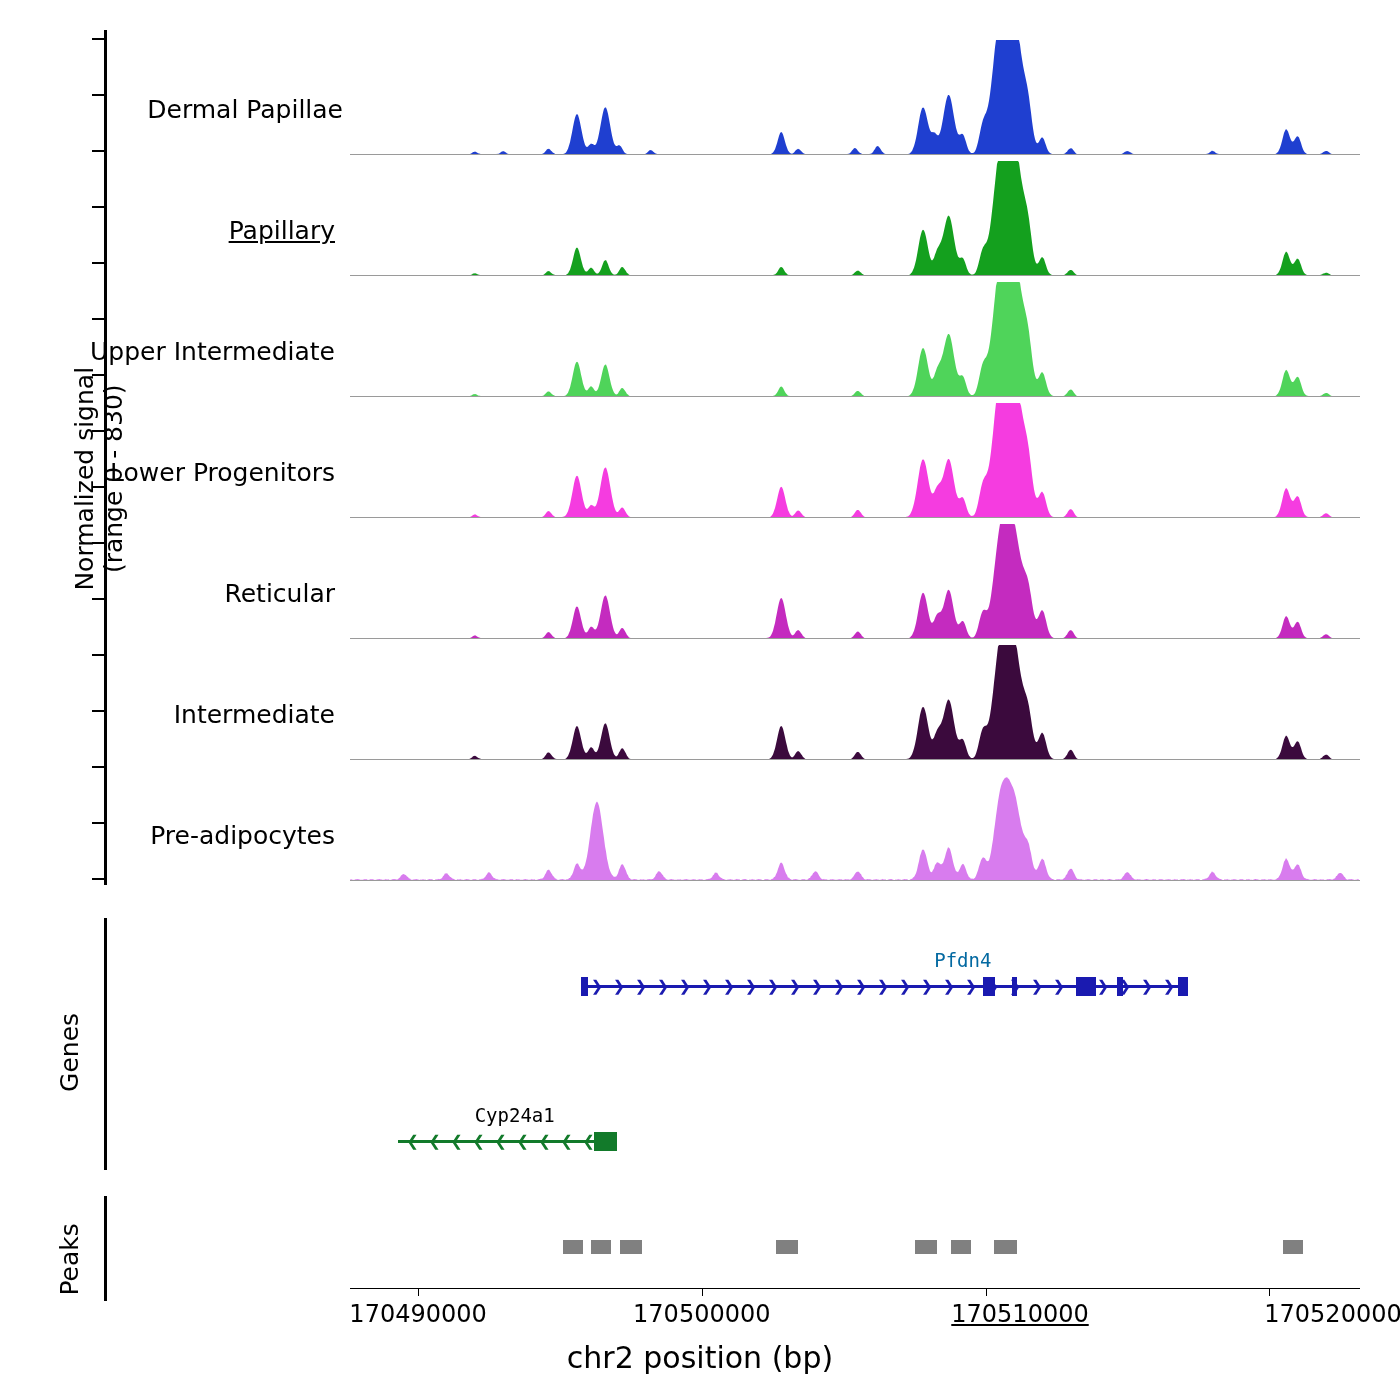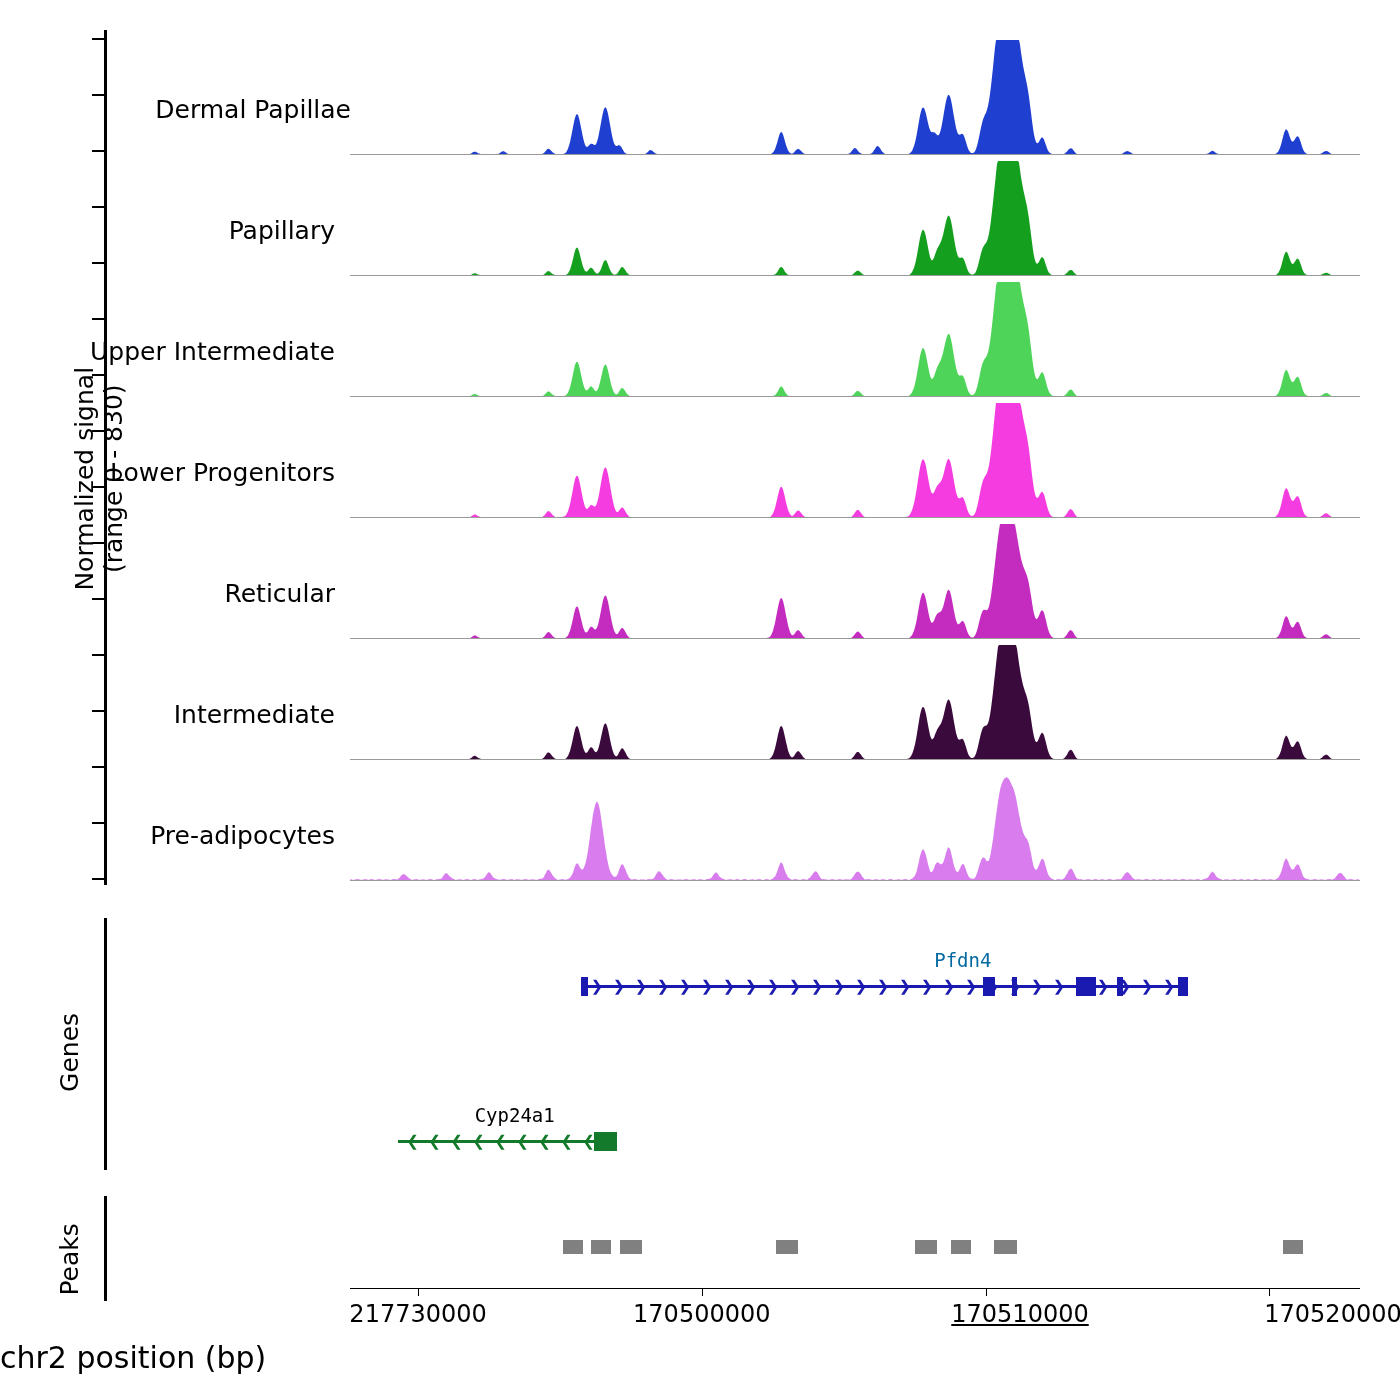--- a/index.html
+++ b/index.html
@@ -90,21 +90,21 @@
   .xticklabel{
     position:absolute;
     font-size:24px;
     top:1300px;
     transform:translateX(-50%);
     white-space:nowrap;
   }
   #xtitle{
     position:absolute;
     width:1400px;
-    text-align:left;
+    text-align:center;
     top:1340px;
     font-size:30px;
   }
 </style>
 </head>
 <body>
 
 <div id="root">
 
   <div class="axis-bar" style="left:104px;top:30px;width:3px;height:855px;"></div>
@@ -136,28 +136,28 @@
       <div class="tick" style="top: 486px;"></div>
       <div class="tick" style="top: 542px;"></div>
       <div class="tick" style="top: 598px;"></div>
       <div class="tick" style="top: 654px;"></div>
       <div class="tick" style="top: 710px;"></div>
       <div class="tick" style="top: 766px;"></div>
       <div class="tick" style="top: 822px;"></div>
       <div class="tick" style="top: 878px;"></div>
     </div>
   <div id="tracks">
-      <div class="track-label" style="left: 16px; width: 345px; top: 95px; padding-right: 10px; box-sizing: border-box;">Dermal Papillae</div>
+      <div class="track-label" style="left: 8px; width: 345px; top: 95px; padding-right: 10px; box-sizing: border-box;">Dermal Papillae</div>
       <div class="track" style="top: 40px; height: 115px;">
         <svg width="1010" height="115">
           <polygon points="0,115 0,114.6 1,114.1 2,114.5 3,114.4 4,114.5 5,114.3 6,114.2 7,114.2 8,114.1 9,114.4 10,114.4 11,114.6 12,114.3 13,114.5 14,114.1 15,114.4 16,114.2 17,114.4 18,114.5 19,114.4 20,114.4 21,114.1 22,114.4 23,114.1 24,114.5 25,114.4 26,114.5 27,114.3 28,114.4 29,114.1 30,114.2 31,114.3 32,114.4 33,114.6 34,114.3 35,114.5 36,114.0 37,114.5 38,114.1 39,114.5 40,114.5 41,114.5 42,114.3 43,114.2 44,114.3 45,114.1 46,114.5 47,114.5 48,114.6 49,114.2 50,114.5 51,114.1 52,114.4 53,114.2 54,114.4 55,114.5 56,114.3 57,114.4 58,114.1 59,114.4 60,114.1 61,114.6 62,114.5 63,114.5 64,114.2 65,114.3 66,114.1 67,114.2 68,114.4 69,114.5 70,114.5 71,114.2 72,114.5 73,114.0 74,114.5 75,114.2 76,114.5 77,114.5 78,114.4 79,114.2 80,114.1 81,114.3 82,114.2 83,114.5 84,114.6 85,114.6 86,114.2 87,114.4 88,114.1 89,114.3 90,114.3 91,114.5 92,114.5 93,114.3 94,114.4 95,114.1 96,114.5 97,114.2 98,114.5 99,114.5 100,114.5 101,114.2 102,114.3 103,114.2 104,114.3 105,114.5 106,114.6 107,114.5 108,114.2 109,114.5 110,114.0 111,114.5 112,114.3 113,114.5 114,114.4 115,114.3 116,114.2 117,114.1 118,114.2 119,114.0 120,114.0 121,113.5 122,113.1 123,112.1 124,112.0 125,111.6 126,112.1 127,112.6 128,113.3 129,113.6 130,113.8 131,114.2 132,114.0 133,114.5 134,114.3 135,114.6 136,114.4 137,114.4 138,114.1 139,114.2 140,114.2 141,114.3 142,114.5 143,114.4 144,114.5 145,114.1 146,114.5 147,113.8 148,114.0 149,113.5 150,113.0 151,112.1 152,111.5 153,111.2 154,111.2 155,111.9 156,112.5 157,113.4 158,113.7 159,114.2 160,113.9 161,114.3 162,114.1 163,114.4 164,114.5 165,114.5 166,114.4 167,114.1 168,114.4 169,114.1 170,114.6 171,114.4 172,114.5 173,114.3 174,114.4 175,114.1 176,114.2 177,114.3 178,114.4 179,114.6 180,114.4 181,114.5 182,114.1 183,114.5 184,114.1 185,114.5 186,114.5 187,114.5 188,114.3 189,114.2 190,114.2 191,114.0 192,114.1 193,113.6 194,113.0 195,111.7 196,110.8 197,109.3 198,108.9 199,108.7 200,109.5 201,110.7 202,111.6 203,112.7 204,113.1 205,114.0 206,113.9 207,114.5 208,114.5 209,114.5 210,114.2 211,114.2 212,114.0 213,113.9 214,113.7 215,113.2 216,112.4 217,110.7 218,108.8 219,105.5 220,102.2 221,97.3 222,92.4 223,87.1 224,82.0 225,77.7 226,74.9 227,74.1 228,75.0 229,78.2 230,82.4 231,87.5 232,92.4 233,97.6 234,101.4 235,104.7 236,106.4 237,107.1 238,106.6 239,105.3 240,104.4 241,103.4 242,103.9 243,104.1 244,105.1 245,105.1 246,104.2 247,101.7 248,98.3 249,93.6 250,88.3 251,82.7 252,77.3 253,72.5 254,68.8 255,67.5 256,67.4 257,70.0 258,73.7 259,79.0 260,84.6 261,90.2 262,95.4 263,99.7 264,103.2 265,105.0 266,106.1 267,106.0 268,105.6 269,105.0 270,105.7 271,106.5 272,108.3 273,110.1 274,111.8 275,112.9 276,113.4 277,114.0 278,113.9 279,114.5 280,114.3 281,114.5 282,114.4 283,114.4 284,114.1 285,114.2 286,114.2 287,114.3 288,114.5 289,114.5 290,114.5 291,114.1 292,114.5 293,114.0 294,114.2 295,113.9 296,113.6 297,112.7 298,111.7 299,110.8 300,110.1 301,110.3 302,110.6 303,111.6 304,112.3 305,113.2 306,113.4 307,114.0 308,114.0 309,114.3 310,114.5 311,114.5 312,114.4 313,114.1 314,114.4 315,114.1 316,114.6 317,114.4 318,114.6 319,114.3 320,114.4 321,114.1 322,114.2 323,114.3 324,114.4 325,114.6 326,114.4 327,114.5 328,114.1 329,114.5 330,114.1 331,114.5 332,114.5 333,114.5 334,114.3 335,114.2 336,114.3 337,114.1 338,114.5 339,114.4 340,114.6 341,114.3 342,114.5 343,114.1 344,114.3 345,114.2 346,114.4 347,114.6 348,114.4 349,114.4 350,114.1 351,114.5 352,114.1 353,114.5 354,114.5 355,114.5 356,114.2 357,114.3 358,114.2 359,114.2 360,114.4 361,114.4 362,114.5 363,114.3 364,114.5 365,114.0 366,114.5 367,114.2 368,114.5 369,114.6 370,114.4 371,114.3 372,114.1 373,114.3 374,114.2 375,114.5 376,114.5 377,114.6 378,114.2 379,114.4 380,114.1 381,114.3 382,114.3 383,114.5 384,114.5 385,114.3 386,114.4 387,114.1 388,114.5 389,114.2 390,114.5 391,114.5 392,114.5 393,114.2 394,114.3 395,114.2 396,114.2 397,114.4 398,114.5 399,114.5 400,114.2 401,114.6 402,114.0 403,114.5 404,114.3 405,114.5 406,114.5 407,114.3 408,114.3 409,114.1 410,114.4 411,114.2 412,114.5 413,114.5 414,114.5 415,114.1 416,114.4 417,114.1 418,114.3 419,114.3 420,114.3 421,114.0 422,113.3 423,112.6 424,110.9 425,109.3 426,106.3 427,103.2 428,99.4 429,96.0 430,93.2 431,92.1 432,92.5 433,94.5 434,97.8 435,101.4 436,105.0 437,107.7 438,110.5 439,111.7 440,113.1 441,113.5 442,113.8 443,113.2 444,112.4 445,111.3 446,110.0 447,109.4 448,108.8 449,109.2 450,109.8 451,111.0 452,111.7 453,112.9 454,113.4 455,114.0 456,114.3 457,114.4 458,114.4 459,114.1 460,114.4 461,114.1 462,114.6 463,114.4 464,114.6 465,114.3 466,114.4 467,114.2 468,114.2 469,114.3 470,114.3 471,114.5 472,114.4 473,114.5 474,114.1 475,114.5 476,114.1 477,114.4 478,114.5 479,114.5 480,114.3 481,114.2 482,114.3 483,114.1 484,114.5 485,114.4 486,114.6 487,114.3 488,114.5 489,114.1 490,114.3 491,114.2 492,114.4 493,114.5 494,114.4 495,114.4 496,114.0 497,114.3 498,113.8 499,113.8 500,113.0 501,112.1 502,110.6 503,109.4 504,108.3 505,108.0 506,108.5 507,109.5 508,110.9 509,111.9 510,113.1 511,113.3 512,114.1 513,114.0 514,114.4 515,114.5 516,114.4 517,114.3 518,114.1 519,114.2 520,113.8 521,113.8 522,113.1 523,112.1 524,110.3 525,108.9 526,107.0 527,106.2 528,106.0 529,106.9 530,108.3 531,109.8 532,111.4 533,112.3 534,113.6 535,113.7 536,114.4 537,114.5 538,114.5 539,114.2 540,114.2 541,114.2 542,114.2 543,114.4 544,114.5 545,114.5 546,114.2 547,114.6 548,114.0 549,114.4 550,114.2 551,114.5 552,114.5 553,114.3 554,114.3 555,114.1 556,114.3 557,114.0 558,114.1 559,113.8 560,113.3 561,112.0 562,110.9 563,108.6 564,106.1 565,102.5 566,98.2 567,92.9 568,87.0 569,81.3 570,75.5 571,71.6 572,68.3 573,67.4 574,68.0 575,70.4 576,74.0 577,78.6 578,83.1 579,87.0 580,90.0 581,91.7 582,92.3 583,92.0 584,92.6 585,92.6 586,93.9 587,94.8 588,95.5 589,94.8 590,92.6 591,89.1 592,84.1 593,78.6 594,72.3 595,66.6 596,61.3 597,57.5 598,54.9 599,54.9 600,56.4 601,60.1 602,65.1 603,70.9 604,77.0 605,82.6 606,87.8 607,91.2 608,94.0 609,94.6 610,94.8 611,94.1 612,93.8 613,94.3 614,96.1 615,98.9 616,102.1 617,105.6 618,108.4 619,110.7 620,111.8 621,113.0 622,112.9 623,113.1 624,112.4 625,111.2 626,109.0 627,105.8 628,102.0 629,97.2 630,92.5 631,87.5 632,83.3 633,79.6 634,77.1 635,74.6 636,72.7 637,69.8 638,66.0 639,60.8 640,53.9 641,45.9 642,36.7 643,27.4 644,17.0 645,7.3 646,0.0 647,0.0 648,0.0 649,0.0 650,0.0 651,0.0 652,0.0 653,0.0 654,0.0 655,0.0 656,0.0 657,0.0 658,0.0 659,0.0 660,0.0 661,0.0 662,0.0 663,0.0 664,0.0 665,0.0 666,0.0 667,0.0 668,0.0 669,0.0 670,4.4 671,12.4 672,19.0 673,25.2 674,30.4 675,35.2 676,39.9 677,44.7 678,50.6 679,57.0 680,64.9 681,72.6 682,80.9 683,88.3 684,94.5 685,99.0 686,102.0 687,103.2 688,102.9 689,101.7 690,99.8 691,98.3 692,97.3 693,98.1 694,99.4 695,102.4 696,105.2 697,108.2 698,110.5 699,112.1 700,113.1 701,113.5 702,114.1 703,114.1 704,114.5 705,114.5 706,114.5 707,114.2 708,114.4 709,114.1 710,114.3 711,114.3 712,114.4 713,114.3 714,113.8 715,113.5 716,112.3 717,111.7 718,110.1 719,109.2 720,108.4 721,108.2 722,108.6 723,109.8 724,111.1 725,112.2 726,113.4 727,114.0 728,114.3 729,114.1 730,114.5 731,114.0 732,114.4 733,114.3 734,114.5 735,114.4 736,114.3 737,114.3 738,114.1 739,114.4 740,114.2 741,114.6 742,114.5 743,114.5 744,114.1 745,114.3 746,114.1 747,114.3 748,114.4 749,114.5 750,114.4 751,114.2 752,114.4 753,114.0 754,114.6 755,114.3 756,114.6 757,114.4 758,114.4 759,114.2 760,114.2 761,114.3 762,114.3 763,114.5 764,114.4 765,114.5 766,114.1 767,114.5 768,114.1 769,114.4 770,114.3 771,114.3 772,113.8 773,113.2 774,112.6 775,111.7 776,111.4 777,110.9 778,111.2 779,111.5 780,112.3 781,112.6 782,113.5 783,113.8 784,114.2 785,114.4 786,114.4 787,114.4 788,114.1 789,114.5 790,114.1 791,114.5 792,114.4 793,114.5 794,114.3 795,114.3 796,114.2 797,114.2 798,114.3 799,114.4 800,114.6 801,114.3 802,114.5 803,114.1 804,114.5 805,114.1 806,114.4 807,114.5 808,114.5 809,114.3 810,114.2 811,114.3 812,114.1 813,114.5 814,114.4 815,114.6 816,114.3 817,114.4 818,114.1 819,114.3 820,114.3 821,114.4 822,114.6 823,114.4 824,114.4 825,114.1 826,114.5 827,114.1 828,114.5 829,114.5 830,114.5 831,114.3 832,114.3 833,114.2 834,114.2 835,114.4 836,114.4 837,114.5 838,114.3 839,114.6 840,114.0 841,114.4 842,114.2 843,114.5 844,114.5 845,114.4 846,114.3 847,114.1 848,114.4 849,114.2 850,114.5 851,114.5 852,114.5 853,114.2 854,114.3 855,114.0 856,114.1 857,113.8 858,113.5 859,112.9 860,111.9 861,111.4 862,110.6 863,111.2 864,111.2 865,112.2 866,113.0 867,113.5 868,113.7 869,114.0 870,114.1 871,114.2 872,114.5 873,114.5 874,114.5 875,114.2 876,114.5 877,114.0 878,114.4 879,114.3 880,114.5 881,114.5 882,114.3 883,114.3 884,114.1 885,114.4 886,114.2 887,114.6 888,114.5 889,114.5 890,114.1 891,114.3 892,114.1 893,114.3 894,114.4 895,114.6 896,114.5 897,114.2 898,114.5 899,114.0 900,114.5 901,114.3 902,114.5 903,114.4 904,114.4 905,114.2 906,114.2 907,114.3 908,114.3 909,114.5 910,114.5 911,114.5 912,114.1 913,114.5 914,114.1 915,114.4 916,114.4 917,114.6 918,114.4 919,114.2 920,114.3 921,114.1 922,114.4 923,114.2 924,114.4 925,114.1 926,113.8 927,112.8 928,111.9 929,110.1 930,107.8 931,104.8 932,101.1 933,97.1 934,93.1 935,90.8 936,89.1 937,89.9 938,91.6 939,94.6 940,97.4 941,100.0 942,101.4 943,101.5 944,100.7 945,98.9 946,97.4 947,96.2 948,96.5 949,97.4 950,100.3 951,103.0 952,106.4 953,109.2 954,111.2 955,112.5 956,113.2 957,113.9 958,113.9 959,114.4 960,114.4 961,114.5 962,114.3 963,114.4 964,114.1 965,114.3 966,114.2 967,114.4 968,114.5 969,114.2 970,114.1 971,113.4 972,113.3 973,112.2 974,111.8 975,111.2 976,111.0 977,111.0 978,111.6 979,112.3 980,113.0 981,113.7 982,114.1 983,114.4 984,114.2 985,114.5 986,114.0 987,114.4 988,114.2 989,114.5 990,114.6 991,114.4 992,114.3 993,114.1 994,114.4 995,114.1 996,114.5 997,114.5 998,114.5 999,114.2 1000,114.4 1001,114.1 1002,114.3 1003,114.3 1004,114.5 1005,114.5 1006,114.3 1007,114.4 1008,114.0 1009,114.6 1009,115" fill="#1f3fd0"></polygon>
         </svg>
         <div class="baseline"></div>
       </div>
-      <div class="track-label" style="left: 0px; width: 345px; top: 216px; padding-right: 10px; box-sizing: border-box;">Papillary</div>
+      <div class="track-label" style="left: 0px; width: 345px; top: 216px; padding-right: 10px; box-sizing: border-box; text-decoration: underline;">Papillary</div>
       <div class="track" style="top: 161px; height: 115px;">
         <svg width="1010" height="115">
           <polygon points="0,115 0,114.6 1,114.1 2,114.5 3,114.4 4,114.5 5,114.3 6,114.2 7,114.2 8,114.1 9,114.4 10,114.4 11,114.6 12,114.3 13,114.5 14,114.1 15,114.4 16,114.2 17,114.4 18,114.5 19,114.4 20,114.4 21,114.1 22,114.4 23,114.1 24,114.5 25,114.4 26,114.5 27,114.3 28,114.4 29,114.1 30,114.2 31,114.3 32,114.4 33,114.6 34,114.3 35,114.5 36,114.0 37,114.5 38,114.1 39,114.5 40,114.5 41,114.5 42,114.3 43,114.2 44,114.3 45,114.1 46,114.5 47,114.5 48,114.6 49,114.2 50,114.5 51,114.1 52,114.4 53,114.2 54,114.4 55,114.5 56,114.3 57,114.4 58,114.1 59,114.4 60,114.1 61,114.6 62,114.5 63,114.5 64,114.2 65,114.3 66,114.1 67,114.2 68,114.4 69,114.5 70,114.5 71,114.2 72,114.5 73,114.0 74,114.5 75,114.2 76,114.5 77,114.5 78,114.4 79,114.2 80,114.1 81,114.3 82,114.2 83,114.5 84,114.6 85,114.6 86,114.2 87,114.4 88,114.1 89,114.3 90,114.3 91,114.5 92,114.5 93,114.3 94,114.4 95,114.1 96,114.5 97,114.2 98,114.5 99,114.5 100,114.5 101,114.2 102,114.3 103,114.2 104,114.3 105,114.5 106,114.6 107,114.5 108,114.2 109,114.5 110,114.0 111,114.5 112,114.3 113,114.5 114,114.4 115,114.3 116,114.2 117,114.1 118,114.3 119,114.1 120,114.2 121,113.8 122,113.4 123,112.6 124,112.6 125,112.2 126,112.6 127,113.0 128,113.6 129,113.8 130,113.9 131,114.2 132,114.0 133,114.5 134,114.3 135,114.6 136,114.4 137,114.4 138,114.1 139,114.2 140,114.2 141,114.3 142,114.5 143,114.5 144,114.5 145,114.1 146,114.6 147,114.1 148,114.5 149,114.4 150,114.5 151,114.4 152,114.3 153,114.2 154,114.1 155,114.4 156,114.3 157,114.6 158,114.4 159,114.5 160,114.1 161,114.4 162,114.2 163,114.4 164,114.5 165,114.5 166,114.4 167,114.1 168,114.4 169,114.1 170,114.6 171,114.4 172,114.5 173,114.3 174,114.4 175,114.1 176,114.2 177,114.3 178,114.4 179,114.6 180,114.4 181,114.5 182,114.1 183,114.5 184,114.1 185,114.5 186,114.5 187,114.5 188,114.3 189,114.2 190,114.2 191,114.0 192,114.2 193,113.9 194,113.5 195,112.4 196,111.8 197,110.5 198,110.3 199,110.1 200,110.8 201,111.7 202,112.4 203,113.2 204,113.4 205,114.1 206,114.0 207,114.5 208,114.5 209,114.5 210,114.2 211,114.3 212,114.1 213,114.2 214,114.3 215,114.2 216,114.0 217,113.1 218,112.5 219,110.5 220,108.7 221,105.4 222,102.0 223,97.9 224,93.6 225,89.8 226,87.3 227,86.6 228,87.4 229,90.3 230,93.9 231,98.2 232,101.9 233,105.7 234,108.1 235,110.0 236,110.6 237,110.6 238,109.6 239,108.2 240,107.2 241,106.4 242,107.2 243,107.9 244,109.7 245,111.1 246,112.2 247,112.4 248,112.4 249,111.5 250,109.9 251,107.9 252,105.3 253,102.6 254,100.1 255,99.4 256,99.1 257,101.0 258,103.2 259,106.2 260,108.7 261,110.7 262,112.2 263,113.0 264,113.7 265,113.6 266,113.6 267,112.8 268,111.6 269,109.7 270,108.3 271,106.6 272,106.1 273,106.3 274,107.4 275,108.8 276,110.2 277,111.9 278,112.6 279,113.8 280,114.0 281,114.4 282,114.4 283,114.4 284,114.1 285,114.2 286,114.2 287,114.3 288,114.5 289,114.5 290,114.5 291,114.1 292,114.5 293,114.1 294,114.5 295,114.4 296,114.6 297,114.4 298,114.3 299,114.3 300,114.1 301,114.4 302,114.3 303,114.6 304,114.4 305,114.5 306,114.1 307,114.4 308,114.2 309,114.4 310,114.5 311,114.5 312,114.4 313,114.1 314,114.4 315,114.1 316,114.6 317,114.4 318,114.6 319,114.3 320,114.4 321,114.1 322,114.2 323,114.3 324,114.4 325,114.6 326,114.4 327,114.5 328,114.1 329,114.5 330,114.1 331,114.5 332,114.5 333,114.5 334,114.3 335,114.2 336,114.3 337,114.1 338,114.5 339,114.4 340,114.6 341,114.3 342,114.5 343,114.1 344,114.3 345,114.2 346,114.4 347,114.6 348,114.4 349,114.4 350,114.1 351,114.5 352,114.1 353,114.5 354,114.5 355,114.5 356,114.2 357,114.3 358,114.2 359,114.2 360,114.4 361,114.4 362,114.5 363,114.3 364,114.5 365,114.0 366,114.5 367,114.2 368,114.5 369,114.6 370,114.4 371,114.3 372,114.1 373,114.3 374,114.2 375,114.5 376,114.5 377,114.6 378,114.2 379,114.4 380,114.1 381,114.3 382,114.3 383,114.5 384,114.5 385,114.3 386,114.4 387,114.1 388,114.5 389,114.2 390,114.5 391,114.5 392,114.5 393,114.2 394,114.3 395,114.2 396,114.2 397,114.4 398,114.5 399,114.5 400,114.2 401,114.6 402,114.0 403,114.5 404,114.3 405,114.5 406,114.5 407,114.3 408,114.3 409,114.1 410,114.4 411,114.2 412,114.5 413,114.5 414,114.5 415,114.1 416,114.4 417,114.1 418,114.3 419,114.4 420,114.5 421,114.4 422,114.1 423,114.2 424,113.6 425,113.6 426,112.4 427,111.5 428,109.8 429,108.1 430,106.5 431,105.9 432,106.2 433,107.3 434,109.1 435,110.7 436,112.1 437,112.8 438,113.9 439,113.8 440,114.3 441,114.3 442,114.5 443,114.4 444,114.3 445,114.3 446,114.1 447,114.4 448,114.3 449,114.6 450,114.4 451,114.5 452,114.1 453,114.4 454,114.1 455,114.4 456,114.5 457,114.5 458,114.4 459,114.1 460,114.4 461,114.1 462,114.6 463,114.4 464,114.6 465,114.3 466,114.4 467,114.2 468,114.2 469,114.3 470,114.3 471,114.5 472,114.4 473,114.5 474,114.1 475,114.5 476,114.1 477,114.4 478,114.5 479,114.5 480,114.3 481,114.2 482,114.3 483,114.1 484,114.5 485,114.4 486,114.6 487,114.3 488,114.5 489,114.1 490,114.3 491,114.2 492,114.4 493,114.5 494,114.4 495,114.4 496,114.1 497,114.5 498,114.1 499,114.5 500,114.4 501,114.3 502,113.7 503,113.2 504,112.2 505,111.3 506,110.4 507,109.8 508,109.7 509,109.8 510,110.9 511,111.4 512,112.8 513,113.2 514,114.0 515,114.4 516,114.4 517,114.3 518,114.1 519,114.3 520,114.1 521,114.5 522,114.5 523,114.6 524,114.2 525,114.4 526,114.1 527,114.3 528,114.3 529,114.5 530,114.5 531,114.3 532,114.4 533,114.1 534,114.5 535,114.2 536,114.5 537,114.6 538,114.5 539,114.2 540,114.3 541,114.2 542,114.2 543,114.4 544,114.5 545,114.5 546,114.2 547,114.6 548,114.0 549,114.4 550,114.2 551,114.5 552,114.5 553,114.3 554,114.3 555,114.1 556,114.3 557,114.0 558,114.2 559,113.9 560,113.4 561,112.2 562,111.2 563,109.1 564,106.7 565,103.3 566,99.2 567,94.0 568,88.2 569,82.6 570,76.9 571,73.0 572,69.7 573,68.8 574,69.5 575,72.1 576,76.0 577,81.1 578,86.5 579,91.5 580,95.8 581,98.4 582,99.4 583,98.4 584,96.8 585,93.5 586,90.9 587,88.1 588,86.2 589,84.4 590,82.6 591,80.6 592,77.5 593,74.1 594,69.4 595,64.9 596,60.4 597,57.1 598,54.7 599,54.8 600,56.4 601,60.1 602,65.1 603,71.1 604,77.2 605,83.0 606,88.6 607,92.3 608,95.5 609,96.6 610,97.0 611,96.6 612,96.6 613,97.1 614,98.7 615,101.3 616,104.3 617,107.4 618,109.8 619,111.7 620,112.5 621,113.6 622,113.4 623,113.6 624,113.1 625,112.2 626,110.4 627,107.8 628,104.6 629,100.4 630,96.5 631,92.3 632,89.0 633,86.2 634,84.7 635,83.1 636,82.1 637,80.1 638,77.1 639,72.6 640,66.5 641,59.1 642,50.3 643,41.5 644,31.6 645,22.3 646,12.4 647,3.0 648,0.0 649,0.0 650,0.0 651,0.0 652,0.0 653,0.0 654,0.0 655,0.0 656,0.0 657,0.0 658,0.0 659,0.0 660,0.0 661,0.0 662,0.0 663,0.0 664,0.0 665,0.0 666,0.0 667,0.0 668,0.0 669,1.4 670,8.7 671,15.9 672,21.7 673,27.3 674,32.0 675,36.4 676,40.9 677,45.6 678,51.4 679,57.7 680,65.7 681,73.3 682,81.6 683,88.9 684,94.9 685,99.2 686,101.9 687,102.8 688,102.2 689,100.7 690,98.7 691,97.0 692,95.9 693,96.8 694,98.1 695,101.2 696,104.2 697,107.4 698,110.0 699,111.7 700,112.8 701,113.4 702,114.0 703,114.0 704,114.5 705,114.5 706,114.5 707,114.2 708,114.4 709,114.1 710,114.3 711,114.3 712,114.4 713,114.3 714,113.9 715,113.6 716,112.5 717,112.0 718,110.6 719,109.8 720,109.1 721,108.9 722,109.3 723,110.3 724,111.5 725,112.5 726,113.5 727,114.1 728,114.3 729,114.1 730,114.5 731,114.0 732,114.4 733,114.3 734,114.5 735,114.4 736,114.3 737,114.3 738,114.1 739,114.4 740,114.2 741,114.6 742,114.5 743,114.5 744,114.1 745,114.3 746,114.1 747,114.3 748,114.4 749,114.5 750,114.4 751,114.2 752,114.4 753,114.0 754,114.6 755,114.3 756,114.6 757,114.4 758,114.4 759,114.2 760,114.2 761,114.3 762,114.3 763,114.5 764,114.4 765,114.5 766,114.1 767,114.5 768,114.1 769,114.4 770,114.4 771,114.5 772,114.4 773,114.2 774,114.3 775,114.1 776,114.5 777,114.3 778,114.6 779,114.4 780,114.5 781,114.1 782,114.3 783,114.2 784,114.4 785,114.5 786,114.4 787,114.4 788,114.1 789,114.5 790,114.1 791,114.5 792,114.4 793,114.5 794,114.3 795,114.3 796,114.2 797,114.2 798,114.3 799,114.4 800,114.6 801,114.3 802,114.5 803,114.1 804,114.5 805,114.1 806,114.4 807,114.5 808,114.5 809,114.3 810,114.2 811,114.3 812,114.1 813,114.5 814,114.4 815,114.6 816,114.3 817,114.4 818,114.1 819,114.3 820,114.3 821,114.4 822,114.6 823,114.4 824,114.4 825,114.1 826,114.5 827,114.1 828,114.5 829,114.5 830,114.5 831,114.3 832,114.3 833,114.2 834,114.2 835,114.4 836,114.4 837,114.5 838,114.3 839,114.6 840,114.0 841,114.4 842,114.2 843,114.5 844,114.5 845,114.4 846,114.3 847,114.1 848,114.4 849,114.2 850,114.5 851,114.5 852,114.5 853,114.2 854,114.4 855,114.1 856,114.3 857,114.3 858,114.5 859,114.5 860,114.3 861,114.4 862,114.0 863,114.6 864,114.2 865,114.5 866,114.5 867,114.4 868,114.2 869,114.2 870,114.2 871,114.2 872,114.5 873,114.5 874,114.5 875,114.2 876,114.5 877,114.0 878,114.4 879,114.3 880,114.5 881,114.5 882,114.3 883,114.3 884,114.1 885,114.4 886,114.2 887,114.6 888,114.5 889,114.5 890,114.1 891,114.3 892,114.1 893,114.3 894,114.4 895,114.6 896,114.5 897,114.2 898,114.5 899,114.0 900,114.5 901,114.3 902,114.5 903,114.4 904,114.4 905,114.2 906,114.2 907,114.3 908,114.3 909,114.5 910,114.5 911,114.5 912,114.1 913,114.5 914,114.1 915,114.4 916,114.4 917,114.6 918,114.4 919,114.2 920,114.3 921,114.1 922,114.4 923,114.3 924,114.5 925,114.1 926,113.9 927,113.0 928,112.2 929,110.6 930,108.5 931,105.7 932,102.1 933,98.3 934,94.4 935,92.2 936,90.5 937,91.3 938,93.0 939,96.0 940,98.8 941,101.3 942,102.7 943,102.9 944,102.1 945,100.4 946,98.9 947,97.6 948,97.9 949,98.7 950,101.5 951,104.1 952,107.3 953,109.8 954,111.7 955,112.8 956,113.4 957,114.0 958,113.9 959,114.4 960,114.4 961,114.6 962,114.3 963,114.4 964,114.1 965,114.3 966,114.2 967,114.4 968,114.5 969,114.3 970,114.2 971,113.5 972,113.5 973,112.6 974,112.4 975,111.9 976,111.7 977,111.7 978,112.2 979,112.7 980,113.2 981,113.9 982,114.2 983,114.4 984,114.2 985,114.5 986,114.0 987,114.4 988,114.2 989,114.5 990,114.6 991,114.4 992,114.3 993,114.1 994,114.4 995,114.1 996,114.5 997,114.5 998,114.5 999,114.2 1000,114.4 1001,114.1 1002,114.3 1003,114.3 1004,114.5 1005,114.5 1006,114.3 1007,114.4 1008,114.0 1009,114.6 1009,115" fill="#14a01e"></polygon>
         </svg>
         <div class="baseline"></div>
       </div>
       <div class="track-label" style="left: 0px; width: 345px; top: 337px; padding-right: 10px; box-sizing: border-box;">Upper Intermediate</div>
       <div class="track" style="top: 282px; height: 115px;">
         <svg width="1010" height="115">
           <polygon points="0,115 0,114.6 1,114.1 2,114.5 3,114.4 4,114.5 5,114.3 6,114.2 7,114.2 8,114.1 9,114.4 10,114.4 11,114.6 12,114.3 13,114.5 14,114.1 15,114.4 16,114.2 17,114.4 18,114.5 19,114.4 20,114.4 21,114.1 22,114.4 23,114.1 24,114.5 25,114.4 26,114.5 27,114.3 28,114.4 29,114.1 30,114.2 31,114.3 32,114.4 33,114.6 34,114.3 35,114.5 36,114.0 37,114.5 38,114.1 39,114.5 40,114.5 41,114.5 42,114.3 43,114.2 44,114.3 45,114.1 46,114.5 47,114.5 48,114.6 49,114.2 50,114.5 51,114.1 52,114.4 53,114.2 54,114.4 55,114.5 56,114.3 57,114.4 58,114.1 59,114.4 60,114.1 61,114.6 62,114.5 63,114.5 64,114.2 65,114.3 66,114.1 67,114.2 68,114.4 69,114.5 70,114.5 71,114.2 72,114.5 73,114.0 74,114.5 75,114.2 76,114.5 77,114.5 78,114.4 79,114.2 80,114.1 81,114.3 82,114.2 83,114.5 84,114.6 85,114.6 86,114.2 87,114.4 88,114.1 89,114.3 90,114.3 91,114.5 92,114.5 93,114.3 94,114.4 95,114.1 96,114.5 97,114.2 98,114.5 99,114.5 100,114.5 101,114.2 102,114.3 103,114.2 104,114.3 105,114.5 106,114.6 107,114.5 108,114.2 109,114.5 110,114.0 111,114.5 112,114.3 113,114.5 114,114.4 115,114.3 116,114.2 117,114.1 118,114.3 119,114.0 120,114.1 121,113.6 122,113.3 123,112.3 124,112.3 125,111.9 126,112.3 127,112.8 128,113.4 129,113.7 130,113.8 131,114.2 132,114.0 133,114.5 134,114.3 135,114.6 136,114.4 137,114.4 138,114.1 139,114.2 140,114.2 141,114.3 142,114.5 143,114.5 144,114.5 145,114.1 146,114.6 147,114.1 148,114.5 149,114.4 150,114.5 151,114.4 152,114.3 153,114.2 154,114.1 155,114.4 156,114.3 157,114.6 158,114.4 159,114.5 160,114.1 161,114.4 162,114.2 163,114.4 164,114.5 165,114.5 166,114.4 167,114.1 168,114.4 169,114.1 170,114.6 171,114.4 172,114.5 173,114.3 174,114.4 175,114.1 176,114.2 177,114.3 178,114.4 179,114.6 180,114.4 181,114.5 182,114.1 183,114.5 184,114.1 185,114.5 186,114.5 187,114.5 188,114.3 189,114.2 190,114.2 191,114.0 192,114.1 193,113.7 194,113.3 195,112.1 196,111.3 197,109.9 198,109.6 199,109.4 200,110.1 201,111.2 202,112.0 203,112.9 204,113.3 205,114.1 206,114.0 207,114.5 208,114.5 209,114.5 210,114.2 211,114.3 212,114.1 213,114.1 214,114.0 215,113.8 216,113.3 217,112.0 218,110.7 219,108.0 220,105.4 221,101.2 222,96.9 223,92.0 224,87.2 225,83.1 226,80.4 227,79.7 228,80.5 229,83.6 230,87.6 231,92.4 232,96.8 233,101.4 234,104.5 235,107.2 236,108.3 237,108.4 238,107.5 239,106.0 240,105.0 241,104.1 242,104.9 243,105.7 244,107.5 245,108.7 246,109.2 247,108.4 248,106.9 249,104.0 250,100.2 251,96.0 252,91.5 253,87.3 254,83.9 255,82.8 256,82.6 257,85.1 258,88.4 259,93.0 260,97.6 261,101.9 262,105.5 263,108.3 264,110.6 265,111.7 266,112.5 267,112.2 268,111.4 269,109.5 270,108.2 271,106.6 272,106.1 273,106.3 274,107.4 275,108.8 276,110.2 277,111.9 278,112.6 279,113.8 280,114.0 281,114.4 282,114.4 283,114.4 284,114.1 285,114.2 286,114.2 287,114.3 288,114.5 289,114.5 290,114.5 291,114.1 292,114.5 293,114.1 294,114.5 295,114.4 296,114.6 297,114.4 298,114.3 299,114.3 300,114.1 301,114.4 302,114.3 303,114.6 304,114.4 305,114.5 306,114.1 307,114.4 308,114.2 309,114.4 310,114.5 311,114.5 312,114.4 313,114.1 314,114.4 315,114.1 316,114.6 317,114.4 318,114.6 319,114.3 320,114.4 321,114.1 322,114.2 323,114.3 324,114.4 325,114.6 326,114.4 327,114.5 328,114.1 329,114.5 330,114.1 331,114.5 332,114.5 333,114.5 334,114.3 335,114.2 336,114.3 337,114.1 338,114.5 339,114.4 340,114.6 341,114.3 342,114.5 343,114.1 344,114.3 345,114.2 346,114.4 347,114.6 348,114.4 349,114.4 350,114.1 351,114.5 352,114.1 353,114.5 354,114.5 355,114.5 356,114.2 357,114.3 358,114.2 359,114.2 360,114.4 361,114.4 362,114.5 363,114.3 364,114.5 365,114.0 366,114.5 367,114.2 368,114.5 369,114.6 370,114.4 371,114.3 372,114.1 373,114.3 374,114.2 375,114.5 376,114.5 377,114.6 378,114.2 379,114.4 380,114.1 381,114.3 382,114.3 383,114.5 384,114.5 385,114.3 386,114.4 387,114.1 388,114.5 389,114.2 390,114.5 391,114.5 392,114.5 393,114.2 394,114.3 395,114.2 396,114.2 397,114.4 398,114.5 399,114.5 400,114.2 401,114.6 402,114.0 403,114.5 404,114.3 405,114.5 406,114.5 407,114.3 408,114.3 409,114.1 410,114.4 411,114.2 412,114.5 413,114.5 414,114.5 415,114.1 416,114.4 417,114.1 418,114.3 419,114.4 420,114.5 421,114.4 422,114.1 423,114.1 424,113.4 425,113.3 426,112.0 427,110.8 428,108.9 429,107.0 430,105.2 431,104.5 432,104.8 433,106.0 434,108.0 435,109.9 436,111.6 437,112.5 438,113.7 439,113.7 440,114.3 441,114.3 442,114.5 443,114.4 444,114.3 445,114.3 446,114.1 447,114.4 448,114.3 449,114.6 450,114.4 451,114.5 452,114.1 453,114.4 454,114.1 455,114.4 456,114.5 457,114.5 458,114.4 459,114.1 460,114.4 461,114.1 462,114.6 463,114.4 464,114.6 465,114.3 466,114.4 467,114.2 468,114.2 469,114.3 470,114.3 471,114.5 472,114.4 473,114.5 474,114.1 475,114.5 476,114.1 477,114.4 478,114.5 479,114.5 480,114.3 481,114.2 482,114.3 483,114.1 484,114.5 485,114.4 486,114.6 487,114.3 488,114.5 489,114.1 490,114.3 491,114.2 492,114.4 493,114.5 494,114.4 495,114.4 496,114.1 497,114.5 498,114.1 499,114.5 500,114.3 501,114.2 502,113.6 503,113.0 504,111.9 505,110.8 506,109.8 507,109.1 508,109.0 509,109.2 510,110.4 511,111.0 512,112.5 513,113.1 514,113.9 515,114.3 516,114.3 517,114.3 518,114.1 519,114.3 520,114.1 521,114.5 522,114.5 523,114.6 524,114.2 525,114.4 526,114.1 527,114.3 528,114.3 529,114.5 530,114.5 531,114.3 532,114.4 533,114.1 534,114.5 535,114.2 536,114.5 537,114.6 538,114.5 539,114.2 540,114.3 541,114.2 542,114.2 543,114.4 544,114.5 545,114.5 546,114.2 547,114.6 548,114.0 549,114.4 550,114.2 551,114.5 552,114.5 553,114.3 554,114.2 555,114.1 556,114.2 557,114.0 558,114.1 559,113.7 560,113.1 561,111.7 562,110.5 563,108.1 564,105.4 565,101.7 566,97.3 567,91.8 568,85.7 569,80.0 570,74.2 571,70.2 572,66.9 573,66.0 574,66.8 575,69.4 576,73.3 577,78.4 578,83.9 579,89.0 580,93.4 581,96.1 582,97.2 583,96.1 584,94.5 585,91.2 586,88.4 587,85.5 588,83.4 589,81.4 590,79.5 591,77.4 592,74.3 593,70.9 594,66.3 595,61.9 596,57.5 597,54.2 598,51.9 599,52.0 600,53.6 601,57.3 602,62.3 603,68.2 604,74.4 605,80.1 606,85.6 607,89.3 608,92.3 609,93.3 610,93.7 611,93.2 612,93.2 613,93.9 614,95.8 615,98.7 616,102.0 617,105.6 618,108.4 619,110.7 620,111.8 621,113.1 622,113.0 623,113.1 624,112.3 625,110.9 626,108.5 627,105.2 628,101.3 629,96.4 630,91.7 631,86.9 632,83.1 633,79.9 634,78.0 635,76.3 636,75.2 637,73.1 638,70.2 639,65.8 640,59.7 641,52.2 642,43.4 643,34.3 644,24.0 645,14.3 646,4.0 647,0.0 648,0.0 649,0.0 650,0.0 651,0.0 652,0.0 653,0.0 654,0.0 655,0.0 656,0.0 657,0.0 658,0.0 659,0.0 660,0.0 661,0.0 662,0.0 663,0.0 664,0.0 665,0.0 666,0.0 667,0.0 668,0.0 669,0.0 670,0.4 671,7.5 672,13.2 673,18.6 674,23.2 675,27.6 676,32.2 677,37.1 678,43.1 679,49.6 680,57.9 681,65.8 682,74.5 683,82.2 684,88.6 685,93.2 686,96.2 687,97.2 688,96.5 689,94.9 690,92.8 691,91.1 692,90.1 693,91.1 694,92.8 695,96.4 696,100.0 697,104.0 698,107.3 699,109.8 700,111.6 701,112.6 702,113.6 703,113.8 704,114.4 705,114.5 706,114.5 707,114.2 708,114.4 709,114.1 710,114.3 711,114.3 712,114.4 713,114.2 714,113.7 715,113.3 716,112.0 717,111.3 718,109.6 719,108.6 720,107.7 721,107.6 722,108.0 723,109.2 724,110.7 725,112.0 726,113.2 727,113.9 728,114.2 729,114.0 730,114.5 731,114.0 732,114.4 733,114.3 734,114.5 735,114.4 736,114.3 737,114.3 738,114.1 739,114.4 740,114.2 741,114.6 742,114.5 743,114.5 744,114.1 745,114.3 746,114.1 747,114.3 748,114.4 749,114.5 750,114.4 751,114.2 752,114.4 753,114.0 754,114.6 755,114.3 756,114.6 757,114.4 758,114.4 759,114.2 760,114.2 761,114.3 762,114.3 763,114.5 764,114.4 765,114.5 766,114.1 767,114.5 768,114.1 769,114.4 770,114.4 771,114.5 772,114.4 773,114.2 774,114.3 775,114.1 776,114.5 777,114.3 778,114.6 779,114.4 780,114.5 781,114.1 782,114.3 783,114.2 784,114.4 785,114.5 786,114.4 787,114.4 788,114.1 789,114.5 790,114.1 791,114.5 792,114.4 793,114.5 794,114.3 795,114.3 796,114.2 797,114.2 798,114.3 799,114.4 800,114.6 801,114.3 802,114.5 803,114.1 804,114.5 805,114.1 806,114.4 807,114.5 808,114.5 809,114.3 810,114.2 811,114.3 812,114.1 813,114.5 814,114.4 815,114.6 816,114.3 817,114.4 818,114.1 819,114.3 820,114.3 821,114.4 822,114.6 823,114.4 824,114.4 825,114.1 826,114.5 827,114.1 828,114.5 829,114.5 830,114.5 831,114.3 832,114.3 833,114.2 834,114.2 835,114.4 836,114.4 837,114.5 838,114.3 839,114.6 840,114.0 841,114.4 842,114.2 843,114.5 844,114.5 845,114.4 846,114.3 847,114.1 848,114.4 849,114.2 850,114.5 851,114.5 852,114.5 853,114.2 854,114.4 855,114.1 856,114.3 857,114.3 858,114.5 859,114.5 860,114.3 861,114.4 862,114.0 863,114.6 864,114.2 865,114.5 866,114.5 867,114.4 868,114.2 869,114.2 870,114.2 871,114.2 872,114.5 873,114.5 874,114.5 875,114.2 876,114.5 877,114.0 878,114.4 879,114.3 880,114.5 881,114.5 882,114.3 883,114.3 884,114.1 885,114.4 886,114.2 887,114.6 888,114.5 889,114.5 890,114.1 891,114.3 892,114.1 893,114.3 894,114.4 895,114.6 896,114.5 897,114.2 898,114.5 899,114.0 900,114.5 901,114.3 902,114.5 903,114.4 904,114.4 905,114.2 906,114.2 907,114.3 908,114.3 909,114.5 910,114.5 911,114.5 912,114.1 913,114.5 914,114.1 915,114.4 916,114.4 917,114.6 918,114.4 919,114.2 920,114.3 921,114.1 922,114.4 923,114.2 924,114.4 925,114.0 926,113.7 927,112.6 928,111.6 929,109.6 930,107.2 931,104.0 932,100.0 933,95.9 934,91.8 935,89.4 936,87.7 937,88.5 938,90.2 939,93.1 940,96.0 941,98.6 942,100.0 943,100.1 944,99.2 945,97.5 946,95.9 947,94.7 948,95.0 949,96.0 950,99.0 951,102.0 952,105.5 953,108.5 954,110.7 955,112.2 956,113.0 957,113.8 958,113.8 959,114.4 960,114.4 961,114.5 962,114.3 963,114.4 964,114.1 965,114.3 966,114.2 967,114.4 968,114.5 969,114.2 970,114.1 971,113.4 972,113.3 973,112.2 974,111.8 975,111.2 976,111.0 977,111.0 978,111.6 979,112.3 980,113.0 981,113.7 982,114.1 983,114.4 984,114.2 985,114.5 986,114.0 987,114.4 988,114.2 989,114.5 990,114.6 991,114.4 992,114.3 993,114.1 994,114.4 995,114.1 996,114.5 997,114.5 998,114.5 999,114.2 1000,114.4 1001,114.1 1002,114.3 1003,114.3 1004,114.5 1005,114.5 1006,114.3 1007,114.4 1008,114.0 1009,114.6 1009,115" fill="#4fd45a"></polygon>
@@ -254,21 +254,21 @@
       <div class="peak" style="left: 775.562px; width: 22.6966px; top: 1240px; position: absolute;"></div>
       <div class="peak" style="left: 914.579px; width: 22.6966px; top: 1240px; position: absolute;"></div>
       <div class="peak" style="left: 951.461px; width: 19.8596px; top: 1240px; position: absolute;"></div>
       <div class="peak" style="left: 994.017px; width: 22.6966px; top: 1240px; position: absolute;"></div>
       <div class="peak" style="left: 1283.4px; width: 19.8596px; top: 1240px; position: absolute;"></div>
     </div>
 
   <div id="xaxis"></div>
   <div id="xticks">
       <div class="xtick" style="left: 418.09px;"></div>
-      <div class="xticklabel" style="left: 418.09px;">217730000</div>
+      <div class="xticklabel" style="left: 418.09px;">170490000</div>
       <div class="xtick" style="left: 701.798px;"></div>
       <div class="xticklabel" style="left: 701.798px;">170500000</div>
       <div class="xtick" style="left: 985.506px;"></div>
       <div class="xticklabel" style="left: 1020px; text-decoration: underline;">170510000</div>
       <div class="xtick" style="left: 1269.21px;"></div>
       <div class="xticklabel" style="left: 1333px;">170520000</div>
     </div>
   <div id="xtitle">chr2 position (bp)</div>
 </div>
 

